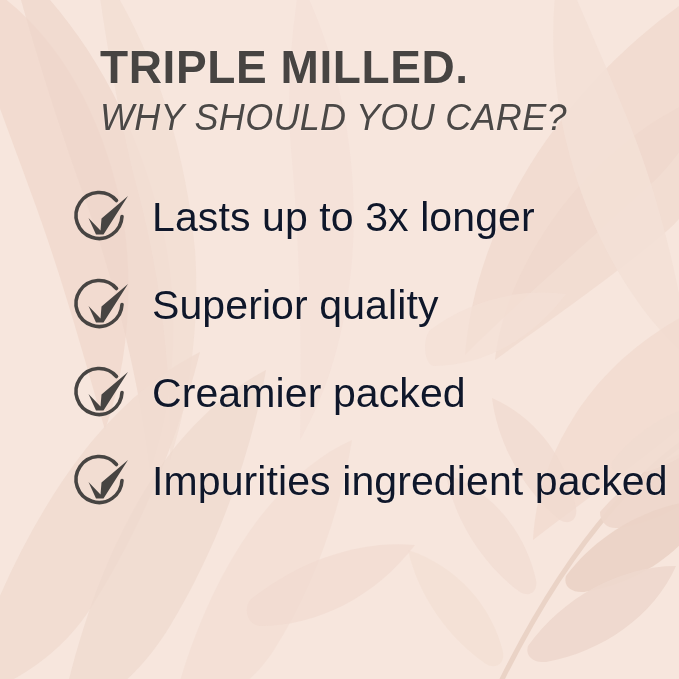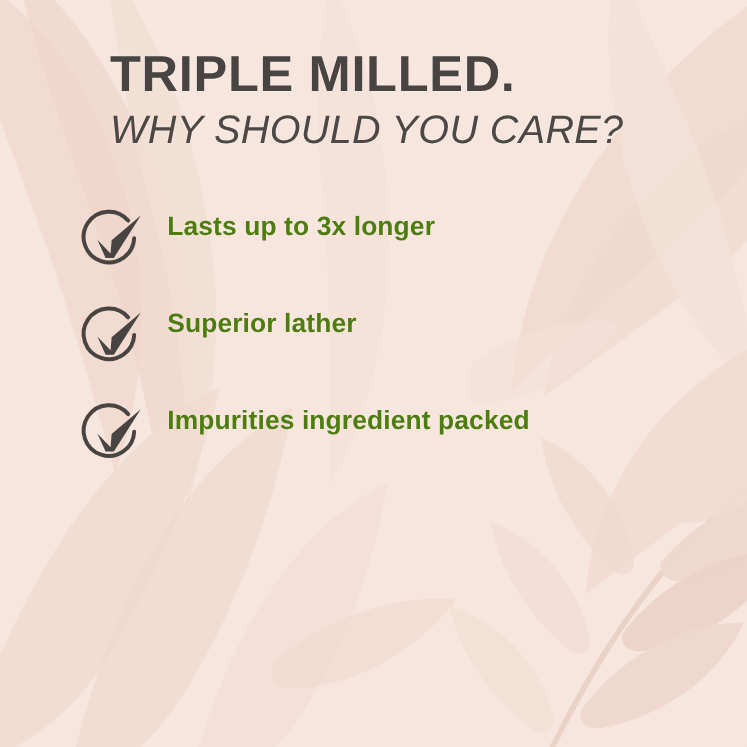--- a/index.html
+++ b/index.html
@@ -90,23 +90,23 @@
   .check-icon {
     flex: 0 0 auto;
     width: 68px;
     height: 64px;
     margin-top: 2px;
     margin-right: 14px;
   }
 
   .benefit-text {
     flex: 1 1 auto;
-    font-size: 24px;
-    font-weight: 700;
-    color: #4d7c0f;
+    font-size: 41px;
+    font-weight: 400;
+    color: #0f172a;
     line-height: 1.22;
     padding-top: 6px;
     letter-spacing: 0.1px;
     text-shadow: 0 0 2px rgba(255,245,240,0.7);
   }
 </style>
 </head>
 <body>
 
 <div id="poster">
@@ -165,27 +165,34 @@
 
       <li class="benefit-row">
         <svg class="check-icon" viewBox="0 0 68 64" aria-hidden="true">
           <path d="M 46.5 12.5 A 23 23 0 1 0 52 28.5" fill="none" stroke="#474442" stroke-width="3.6" stroke-linecap="round"></path>
           <path d="M 18.5 30 L 30.5 42.5 L 31.5 30.5 L 58 8 L 33.5 46.5 L 26 46.5 Z" fill="#474442"></path>
         </svg>
         <span class="benefit-text">Lasts up to 3x longer</span>
       </li>
 
 
-
-      <li class="benefit-row">
-        <svg class="check-icon" viewBox="0 0 68 64" aria-hidden="true">
-          <path d="M 46.5 12.5 A 23 23 0 1 0 52 28.5" fill="none" stroke="#474442" stroke-width="3.6" stroke-linecap="round"></path>
-          <path d="M 18.5 30 L 30.5 42.5 L 31.5 30.5 L 58 8 L 33.5 46.5 L 26 46.5 Z" fill="#474442"></path>
-        </svg>
-        <span class="benefit-text">Superior lather</span>
+      <li class="benefit-row">
+        <svg class="check-icon" viewBox="0 0 68 64" aria-hidden="true">
+          <path d="M 46.5 12.5 A 23 23 0 1 0 52 28.5" fill="none" stroke="#474442" stroke-width="3.6" stroke-linecap="round"></path>
+          <path d="M 18.5 30 L 30.5 42.5 L 31.5 30.5 L 58 8 L 33.5 46.5 L 26 46.5 Z" fill="#474442"></path>
+        </svg>
+        <span class="benefit-text">Superior quality</span>
+      </li>
+
+      <li class="benefit-row">
+        <svg class="check-icon" viewBox="0 0 68 64" aria-hidden="true">
+          <path d="M 46.5 12.5 A 23 23 0 1 0 52 28.5" fill="none" stroke="#474442" stroke-width="3.6" stroke-linecap="round"></path>
+          <path d="M 18.5 30 L 30.5 42.5 L 31.5 30.5 L 58 8 L 33.5 46.5 L 26 46.5 Z" fill="#474442"></path>
+        </svg>
+        <span class="benefit-text">Creamier packed</span>
       </li>
 
       <li class="benefit-row">
         <svg class="check-icon" viewBox="0 0 68 64" aria-hidden="true">
           <path d="M 46.5 12.5 A 23 23 0 1 0 52 28.5" fill="none" stroke="#474442" stroke-width="3.6" stroke-linecap="round"></path>
           <path d="M 18.5 30 L 30.5 42.5 L 31.5 30.5 L 58 8 L 33.5 46.5 L 26 46.5 Z" fill="#474442"></path>
         </svg>
         <span class="benefit-text">Impurities ingredient packed</span>
       </li>
 

